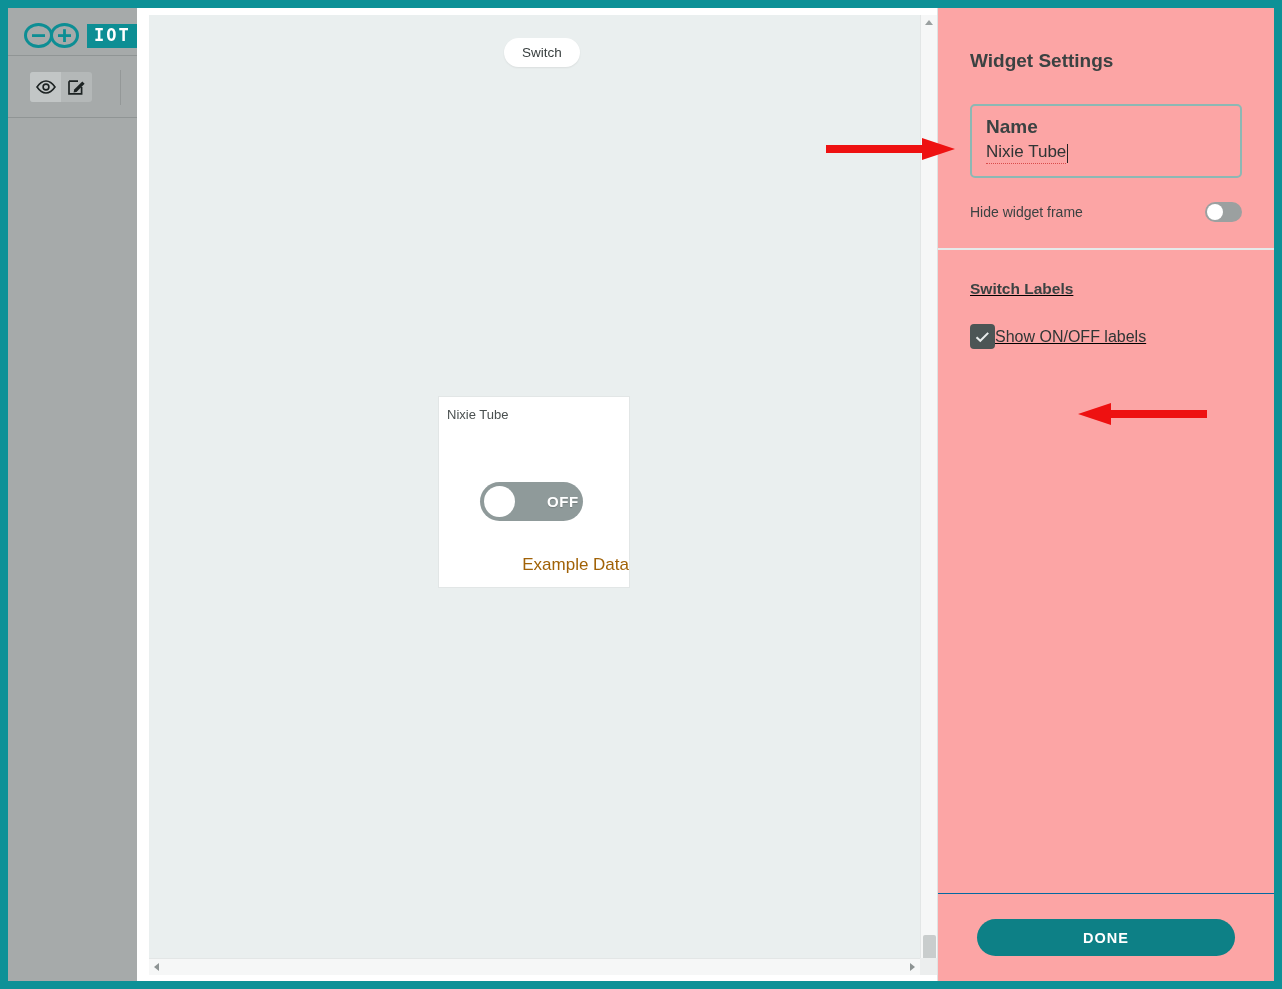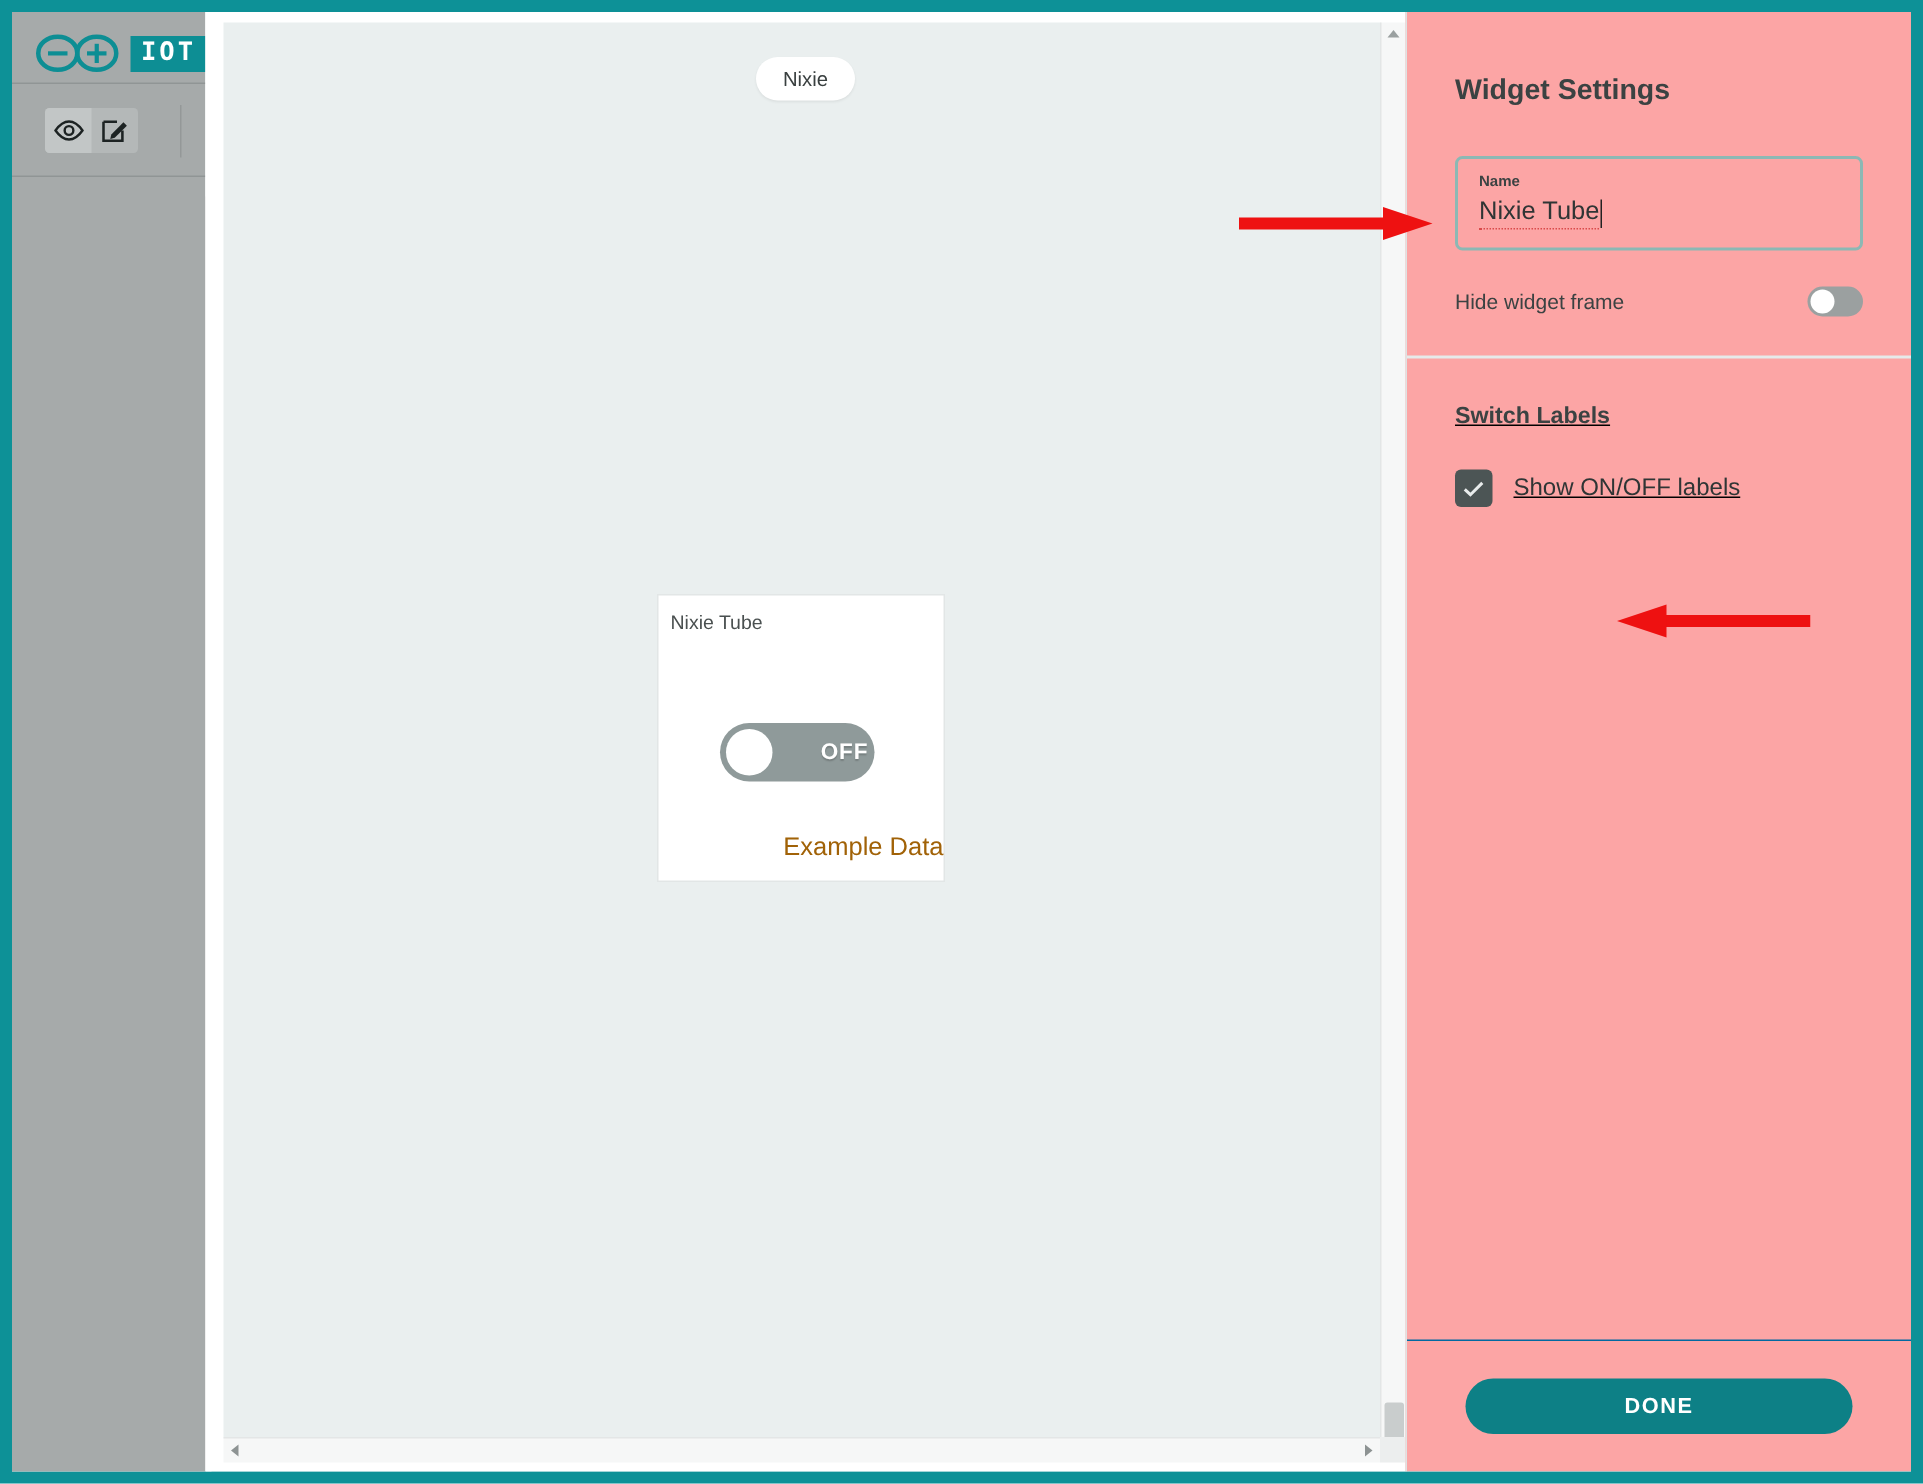--- a/index.html
+++ b/index.html
@@ -211,21 +211,21 @@
     padding-top: 42px;
   }
 
   #name-field {
     margin-top: 32px;
     border: 2px solid #8cb8b4;
     border-radius: 5px;
     padding: 10px 14px 12px 14px;
   }
   #name-label {
-    font-size: 10px;
+    font-size: 19px;
     font-weight: bold;
     color: #3b4242;
     margin-bottom: 4px;
   }
   #name-value-row { display: flex; align-items: center; }
   #name-value {
     font-size: 17px;
     color: #2f3535;
     border-bottom: 1px dotted #d94b4b;
     padding-bottom: 1px;
@@ -280,21 +280,21 @@
   }
   #link-btn-label {
     margin-top: 10px;
     font-size: 13.5px;
     color: #3f4545;
   }
 
   #section-switch-labels { padding-top: 30px; text-decoration: underline; }
   #show-labels-row {
     margin-top: 26px;
-    display: flex; align-items: center; gap: 14px;
+    display: flex; align-items: center; 
   }
   #show-labels-checkbox {
     width: 25px; height: 25px;
     background: #4c5555;
     border-radius: 4px;
     display: flex; align-items: center; justify-content: center;
     cursor: pointer;
     flex-shrink: 0;
   }
   #show-labels-label { font-size: 16px; color: #2f3535; }
@@ -363,21 +363,21 @@
         </div>
         <div id="sidebar-divider-vert"></div>
       </div>
 
       <div id="sidebar-rest"></div>
     </div>
 
     <div id="canvas-region">
       <div id="canvas">
 
-        <div id="switch-pill">Nixie</div>
+        <div id="switch-pill">Switch</div>
 
         <div id="widget-card">
           <div id="widget-title">Nixie Tube</div>
           <div id="widget-toggle">
             <div id="widget-toggle-knob"></div>
             <div id="widget-toggle-label">OFF</div>
           </div>
           <div id="widget-footer">Example Data</div>
         </div>
       </div>

